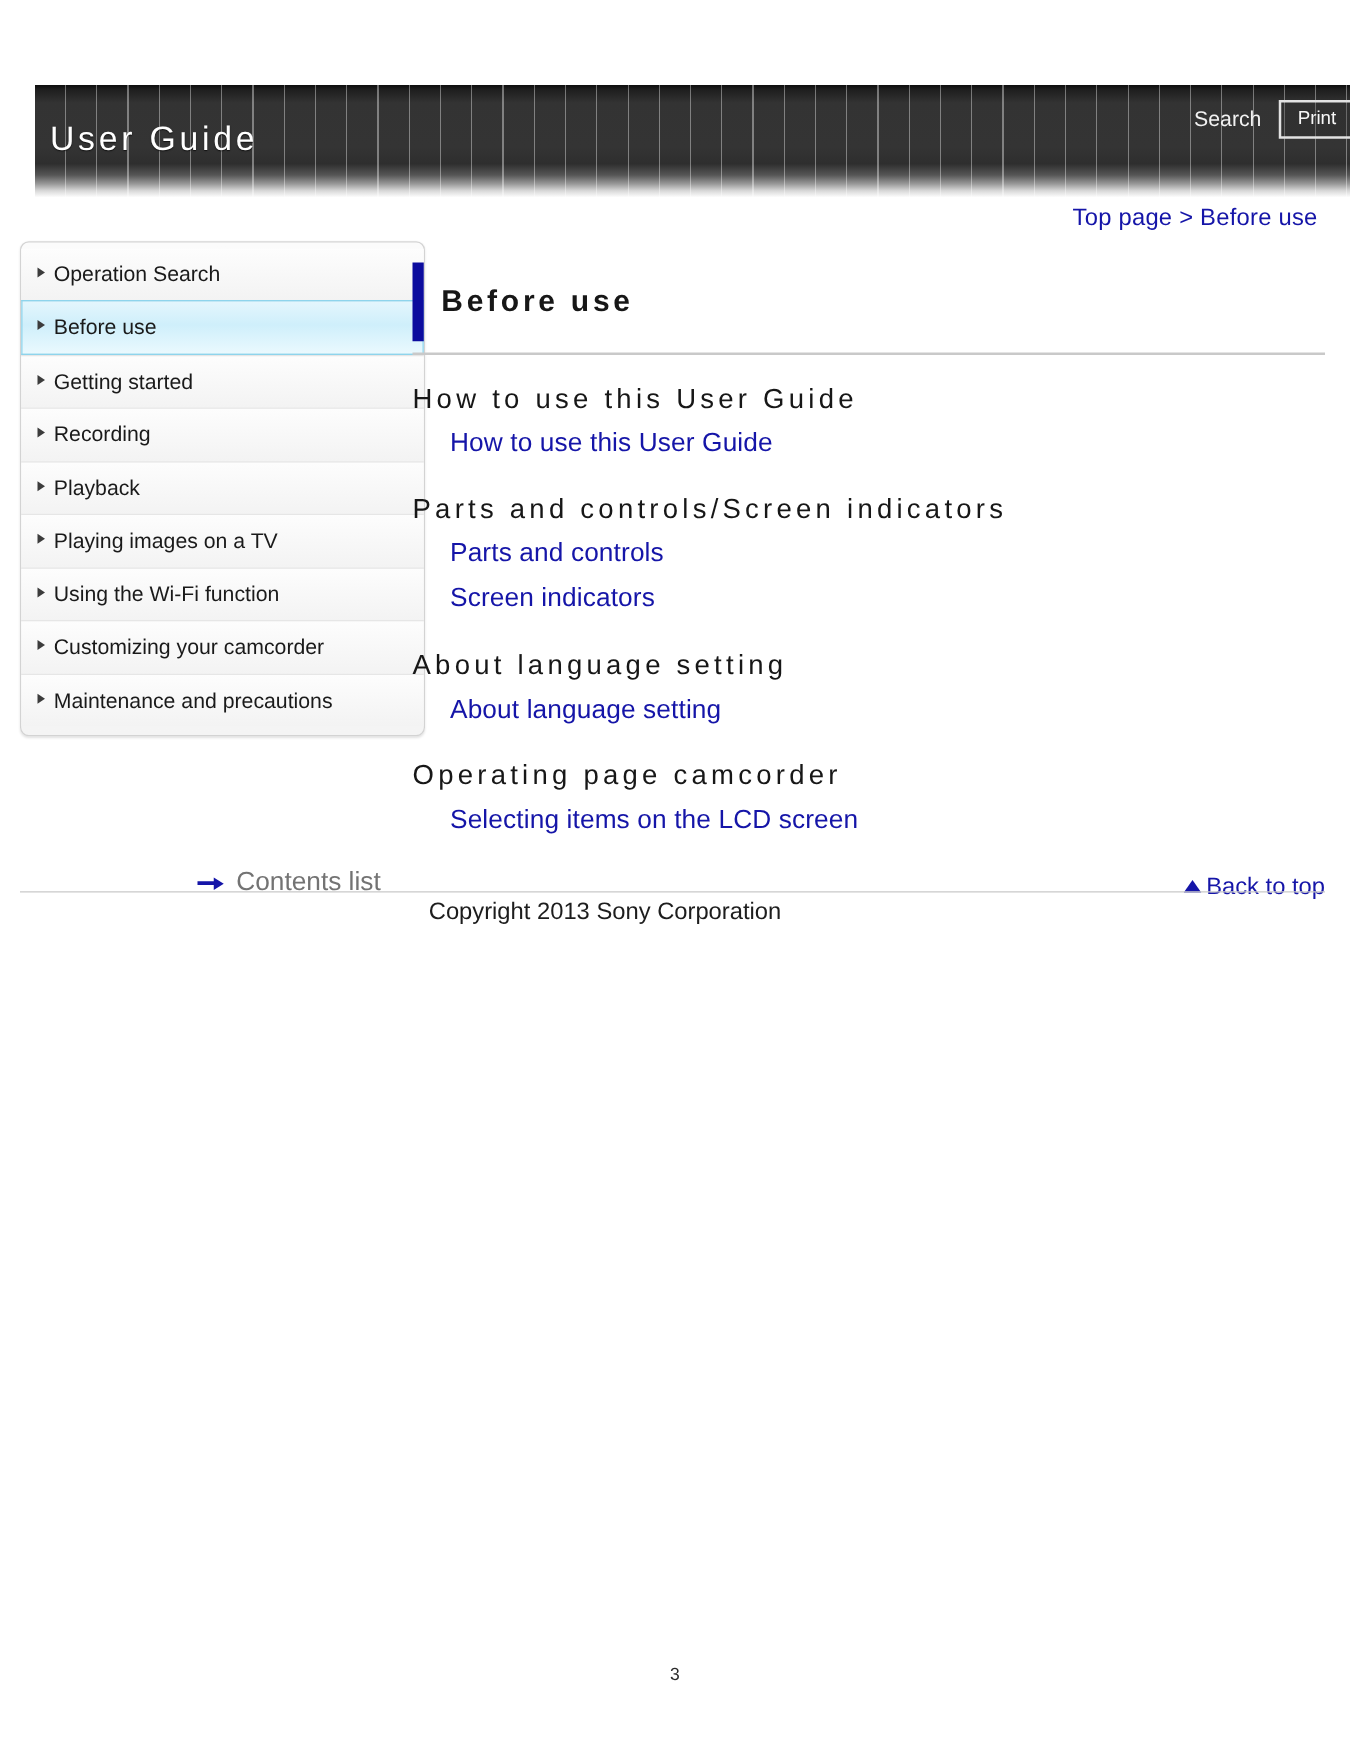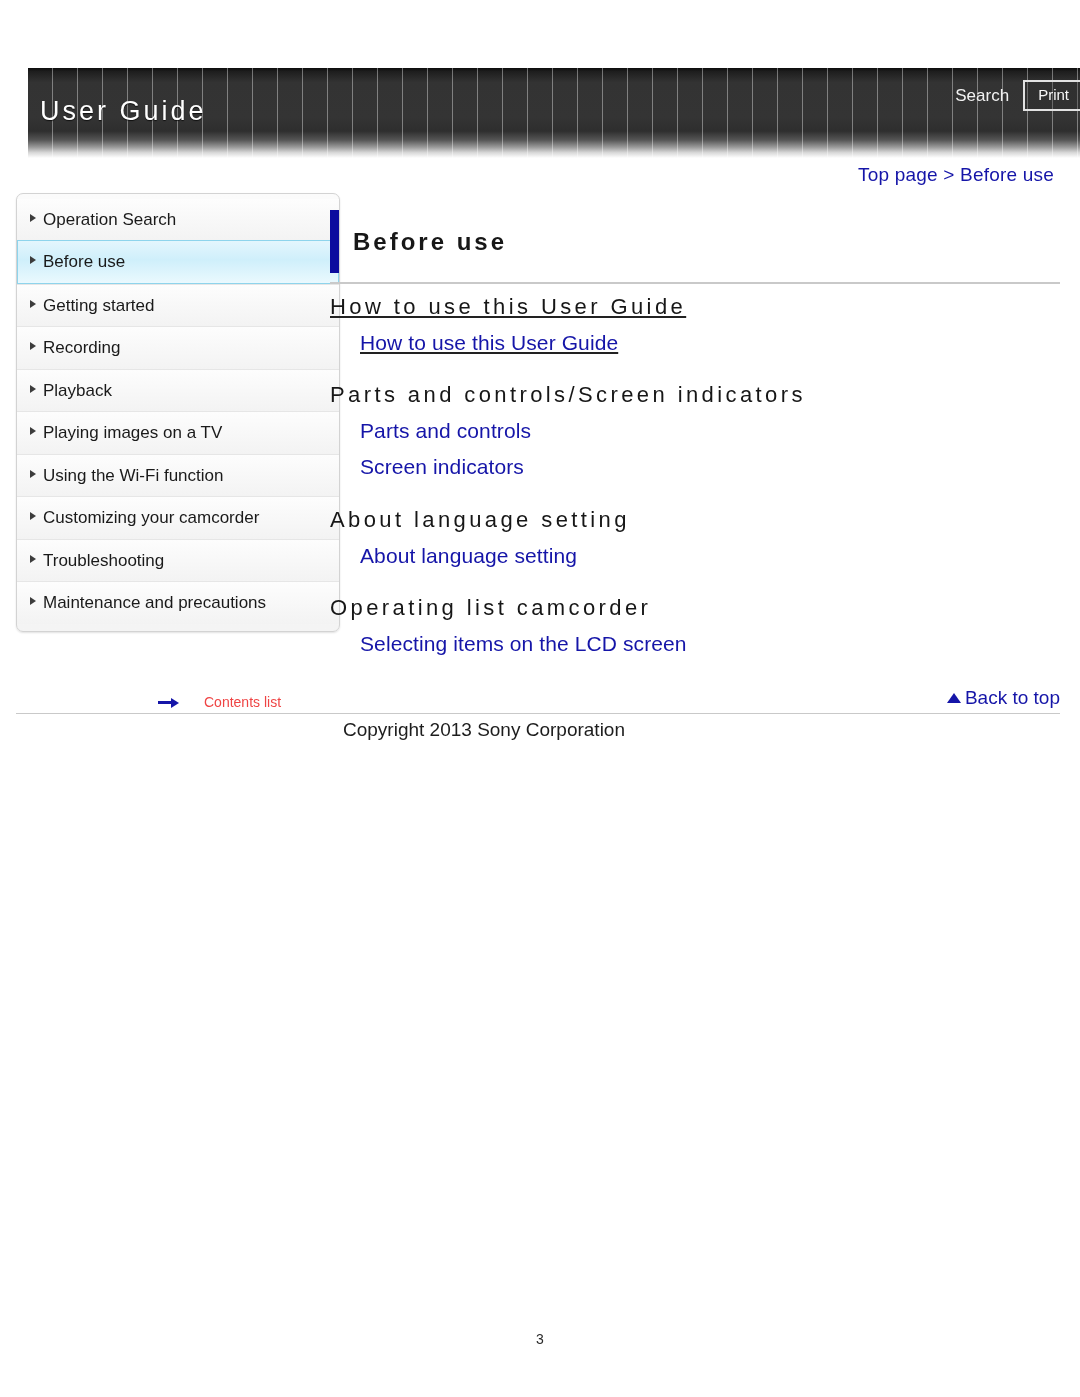--- a/index.html
+++ b/index.html
@@ -134,23 +134,23 @@
     outline: 1px solid #8ed4ec;
     outline-offset: -1px;
   }
 
   .contents-list {
     position: absolute;
     left: 158px;
     top: 694px;
     display: flex;
     align-items: center;
-    gap: 24px;
-    color: #ef4444;
-    font-size: 14px;
+    gap: 9px;
+    color: #737373;
+    font-size: 21px;
     white-space: nowrap;
   }
   .arrow-right-icon {
     display: inline-block;
     width: 22px;
     height: 12px;
     position: relative;
     flex: 0 0 auto;
   }
   .arrow-right-icon::before {
@@ -193,21 +193,21 @@
     font-size: 24px;
     letter-spacing: 3px;
     color: #171717;
     line-height: 1.25;
     padding-top: 1px;
   }
 
   .section {
     margin-top: 22px;
   }
-  .section:first-of-type { margin-top: 8px; text-decoration: underline; }
+  .section:first-of-type { margin-top: 20px; }
   .section-heading {
     font-size: 22px;
     letter-spacing: 3.4px;
     color: #171717;
     line-height: 1.35;
   }
   .section-link {
     display: block;
     color: #1515a8;
     font-size: 21px;
@@ -279,21 +279,20 @@
 
 <nav class="sidebar" id="sidebar">
     <div class="nav-item"><span class="bullet"></span><span>Operation Search</span></div>
     <div class="nav-item active"><span class="bullet"></span><span>Before use</span></div>
     <div class="nav-item"><span class="bullet"></span><span>Getting started</span></div>
     <div class="nav-item"><span class="bullet"></span><span>Recording</span></div>
     <div class="nav-item"><span class="bullet"></span><span>Playback</span></div>
     <div class="nav-item"><span class="bullet"></span><span>Playing images on a TV</span></div>
     <div class="nav-item"><span class="bullet"></span><span>Using the Wi-Fi function</span></div>
     <div class="nav-item"><span class="bullet"></span><span>Customizing your camcorder</span></div>
-    <div class="nav-item"><span class="bullet"></span><span>Troubleshooting</span></div>
     <div class="nav-item"><span class="bullet"></span><span>Maintenance and precautions</span></div>
   </nav>
 
 <div class="contents-list">
   <span class="arrow-right-icon"></span>
   <span>Contents list</span>
 </div>
 
 <main class="main">
   <div class="page-title-row">
@@ -309,21 +308,21 @@
       <div class="section">
         <div class="section-heading">Parts and controls/Screen indicators</div>
         <a class="section-link">Parts and controls</a>
         <a class="section-link">Screen indicators</a>
       </div>
       <div class="section">
         <div class="section-heading">About language setting</div>
         <a class="section-link">About language setting</a>
       </div>
       <div class="section">
-        <div class="section-heading">Operating list camcorder</div>
+        <div class="section-heading">Operating page camcorder</div>
         <a class="section-link">Selecting items on the LCD screen</a>
       </div>
     </div>
 
   <div class="back-to-top">
     <span class="triangle-up-icon"></span><span>Back to top</span>
   </div>
 </main>
 
 <div class="footer-rule"></div>

